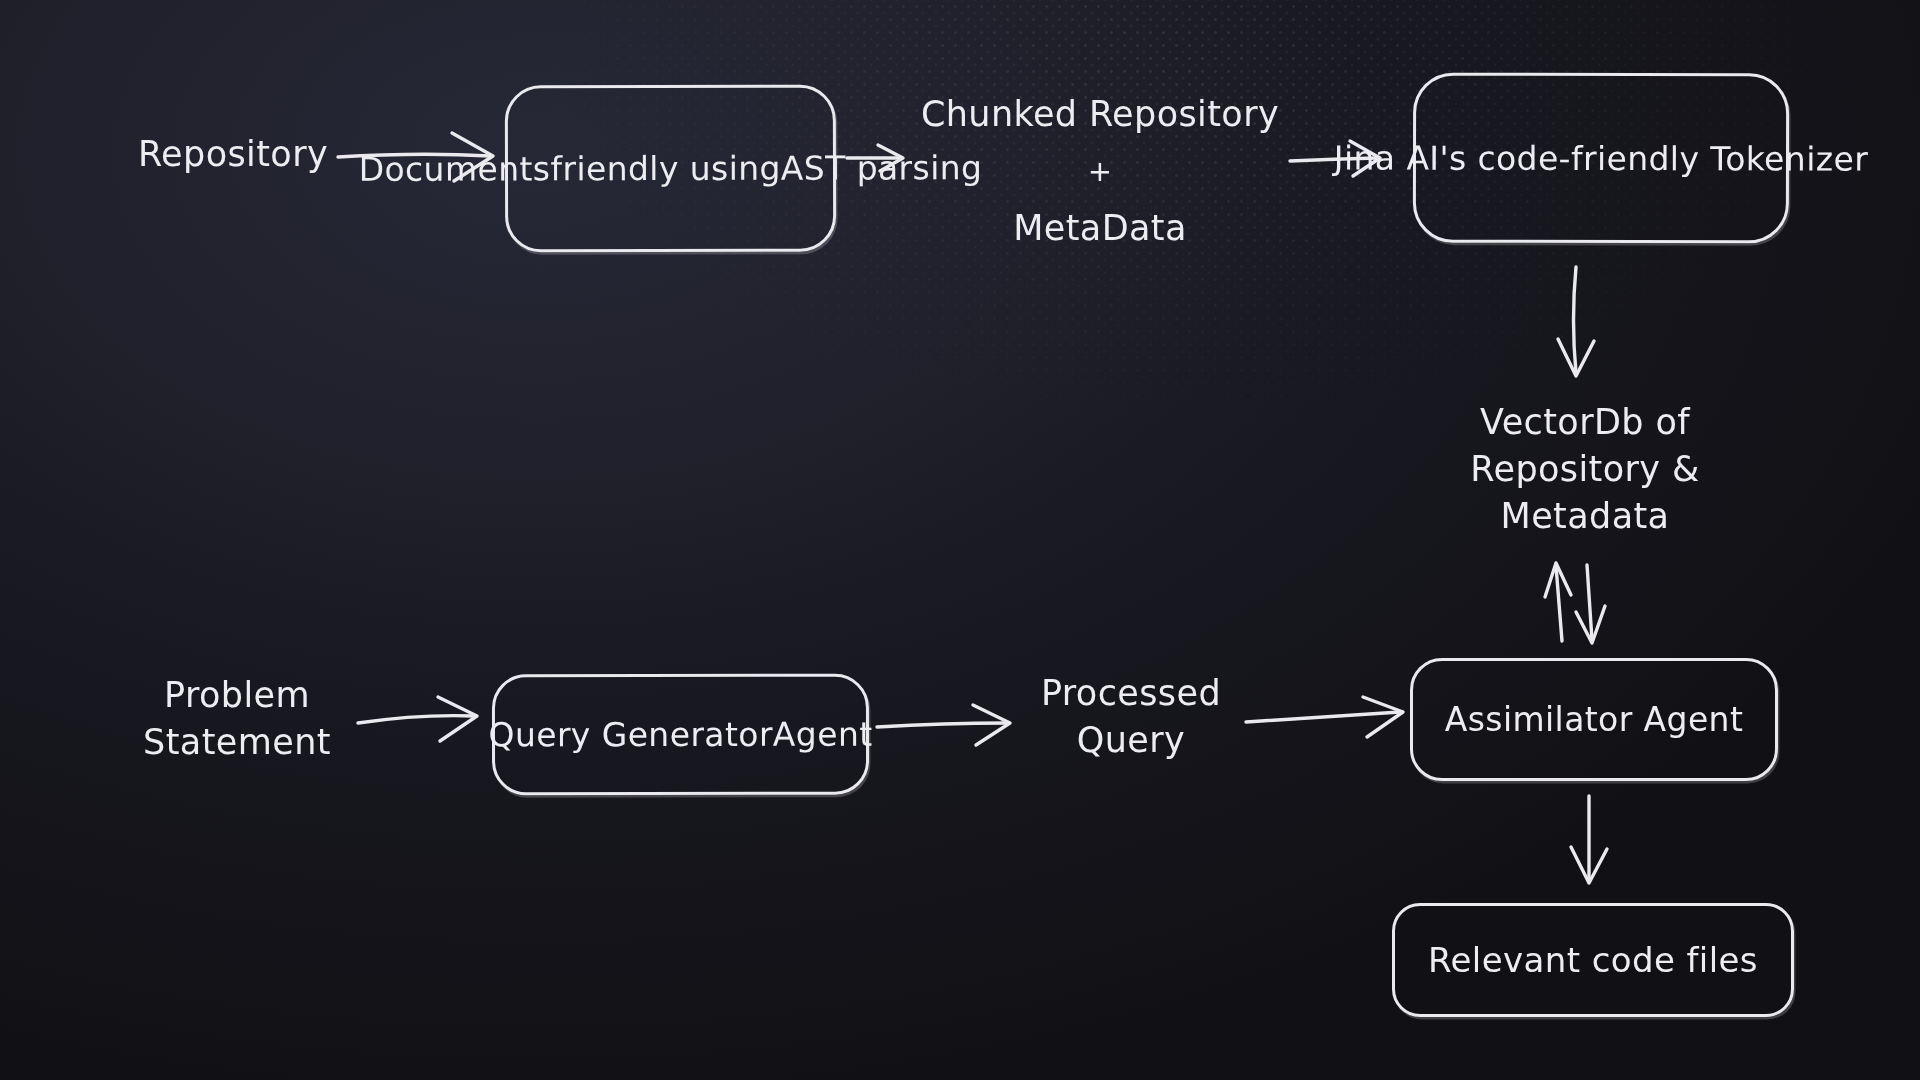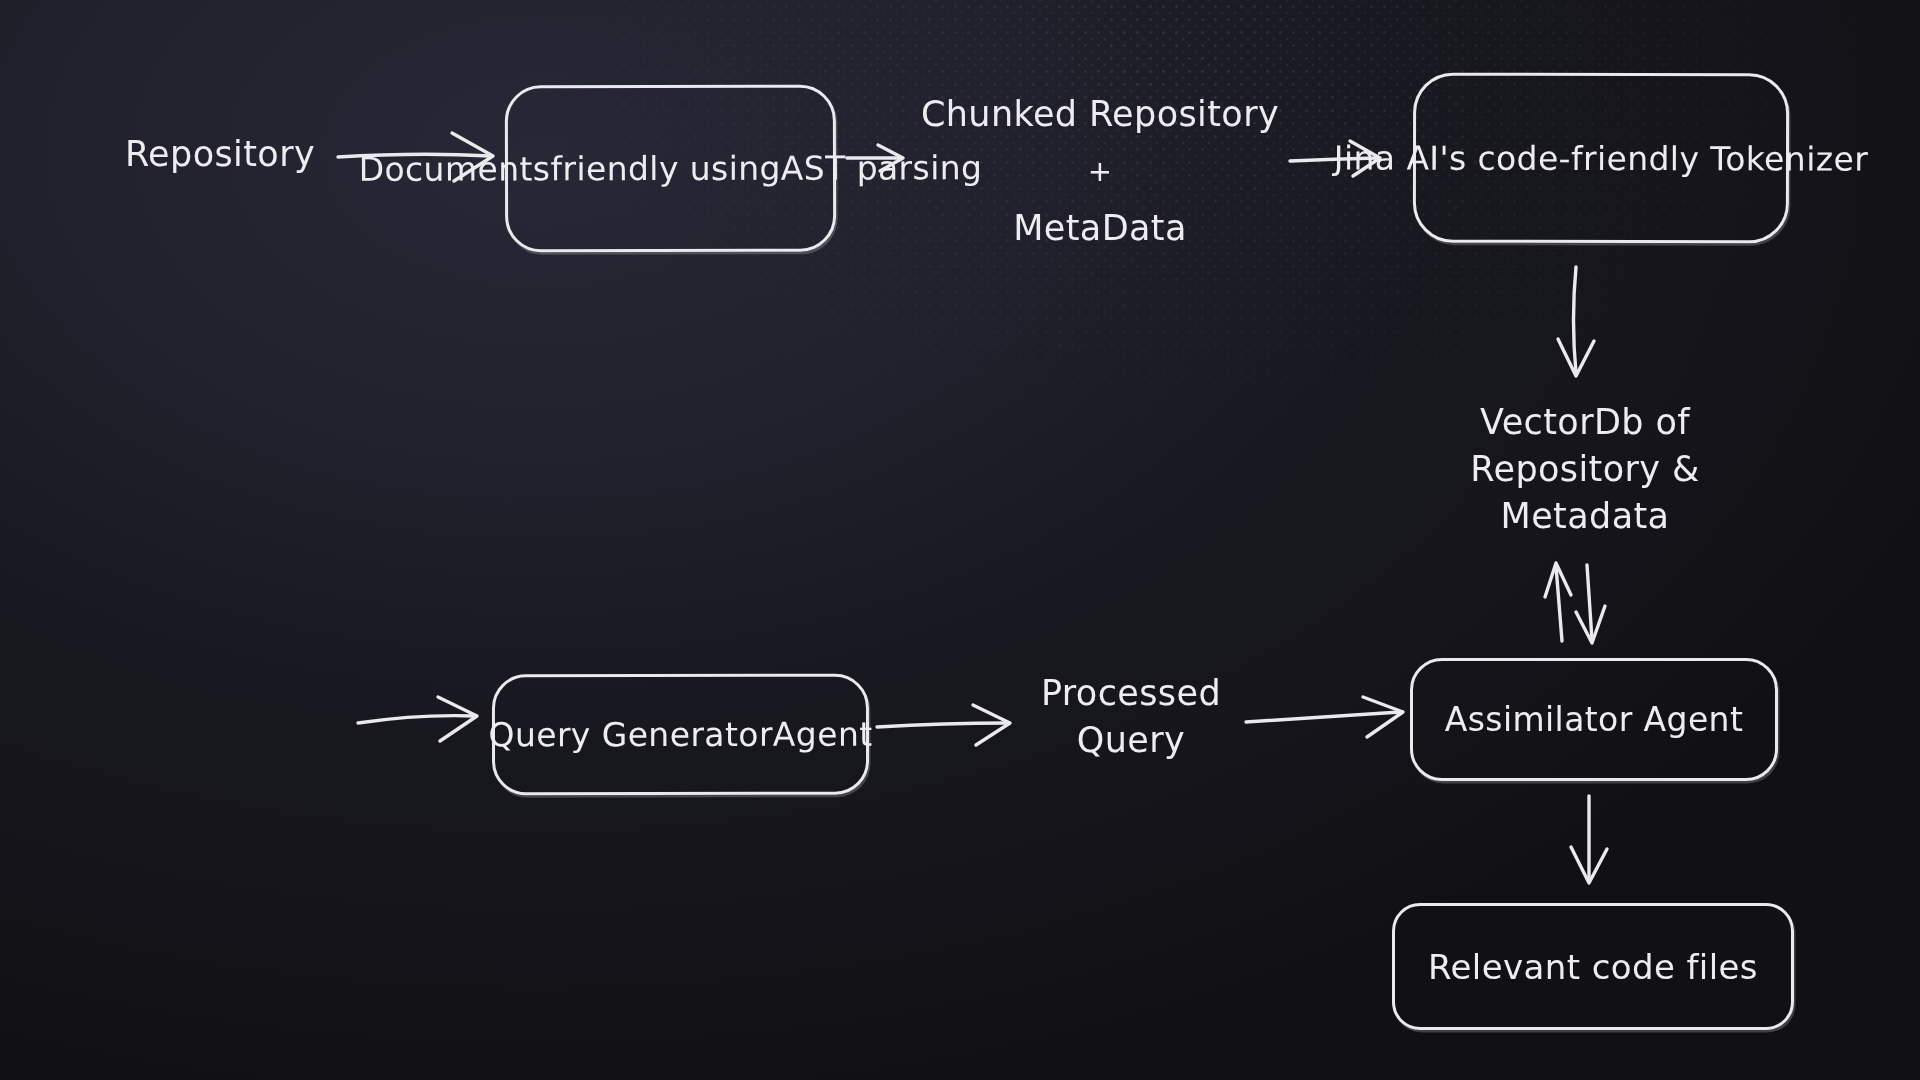--- a/index.html
+++ b/index.html
@@ -43,39 +43,39 @@
     display: flex;
     flex-direction: column;
     justify-content: center;
     align-items: center;
     text-align: center;
     letter-spacing: 0.4px;
   }
   .line { white-space: nowrap; }
 
   
-  #n-repository      { left: 92px; top: 128px; width: 256px; font-size: 35px; line-height: 52px; justify-content: center; }
+  #n-repository      { left: 105px; top: 128px; width: 256px; font-size: 35px; line-height: 52px; justify-content: center; }
   #n-documents       { left: 505px; top: 85px;  width: 331px; height: 167px; border-radius: 36px;
                        font-size: 33px; line-height: 44px; transform: rotate(-0.15deg); }
   #n-chunked         { left: 900px; top: 90px;  width: 400px; gap: 12px; }
   #n-chunked .l0     { font-size: 35px; line-height: 49px; }
   #n-chunked .l1     { font-size: 29px; line-height: 41px; }
   #n-chunked .l2     { font-size: 35px; line-height: 49px; }
   #n-jina            { left: 1385px; top: 73px; width: 376px; height: 170px; border-radius: 40px;
                        font-size: 33px; line-height: 47px; transform: rotate(0.12deg); margin-left: 28px; }
   
   #n-vectordb        { left: 1430px; top: 399px; width: 310px; font-size: 35px; line-height: 47px; }
   #n-assimilator     { left: 1410px; top: 658px; width: 368px; height: 123px; border-radius: 32px;
                        font-size: 33px; line-height: 46px; }
   
   #n-problem         { left: 87px;  top: 672px; width: 300px; font-size: 35px; line-height: 47px; }
   #n-querygen        { left: 492px; top: 674px; width: 377px; height: 121px; border-radius: 34px;
                        font-size: 33px; line-height: 46px; transform: rotate(-0.1deg); }
   #n-processed       { left: 1001px; top: 670px; width: 260px; font-size: 35px; line-height: 47px; }
-  #n-relevant        { left: 1392px; top: 903px; width: 402px; height: 127px; border-radius: 28px;
+  #n-relevant        { left: 1392px; top: 903px; width: 402px; height: 114px; border-radius: 28px;
                        font-size: 34px; line-height: 46px; }
 
   svg.edges { position: absolute; inset: 0; pointer-events: none; }
   svg.edges path {
     stroke: #e9e9ee;
     stroke-width: 3.4;
     fill: none;
     stroke-linecap: round;
     stroke-linejoin: round;
   }
@@ -153,20 +153,24 @@
   <div class="node-label" id="n-vectordb">
     <div class="line">VectorDb of</div>
     <div class="line">Repository &amp;</div>
     <div class="line">Metadata</div>
   </div>
 
   <div class="node-box" id="n-assimilator">
     <div class="line">Assimilator Agent</div>
   </div>
 
+  <div class="node-label" id="n-problem">
+    <div class="line">Problem</div>
+    <div class="line">Statement</div>
+  </div>
 
   <div class="node-box" id="n-querygen">
     <div class="line">Query Generator</div>
     <div class="line">Agent</div>
   </div>
 
   <div class="node-label" id="n-processed">
     <div class="line">Processed</div>
     <div class="line">Query</div>
   </div>

